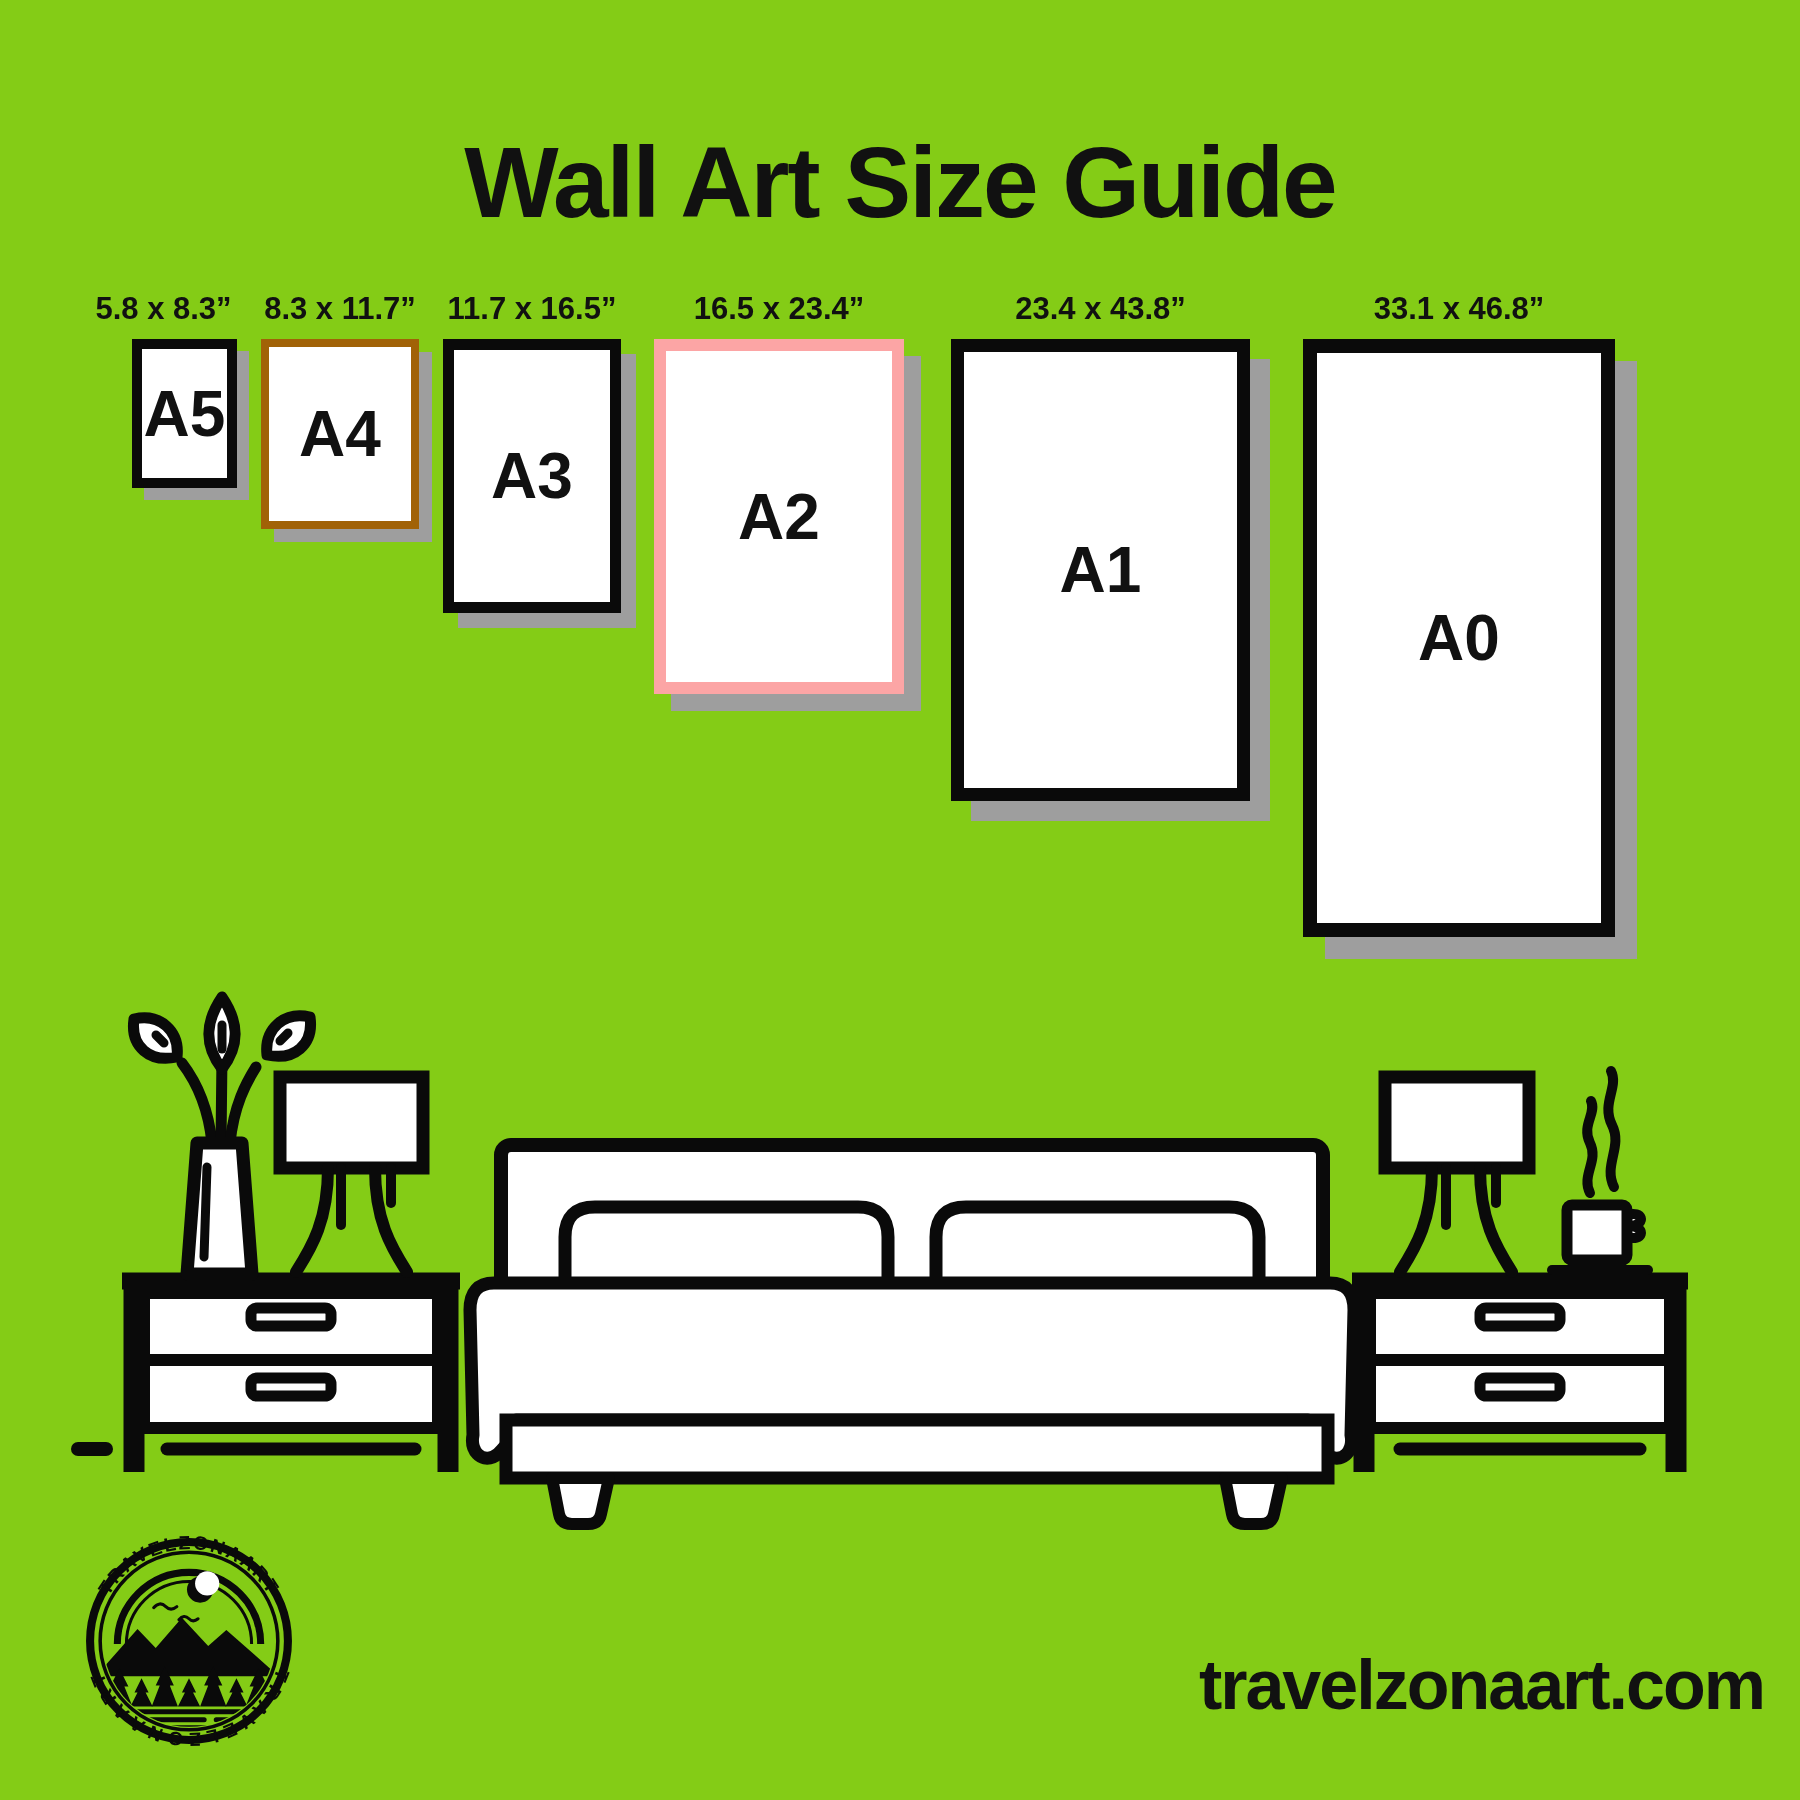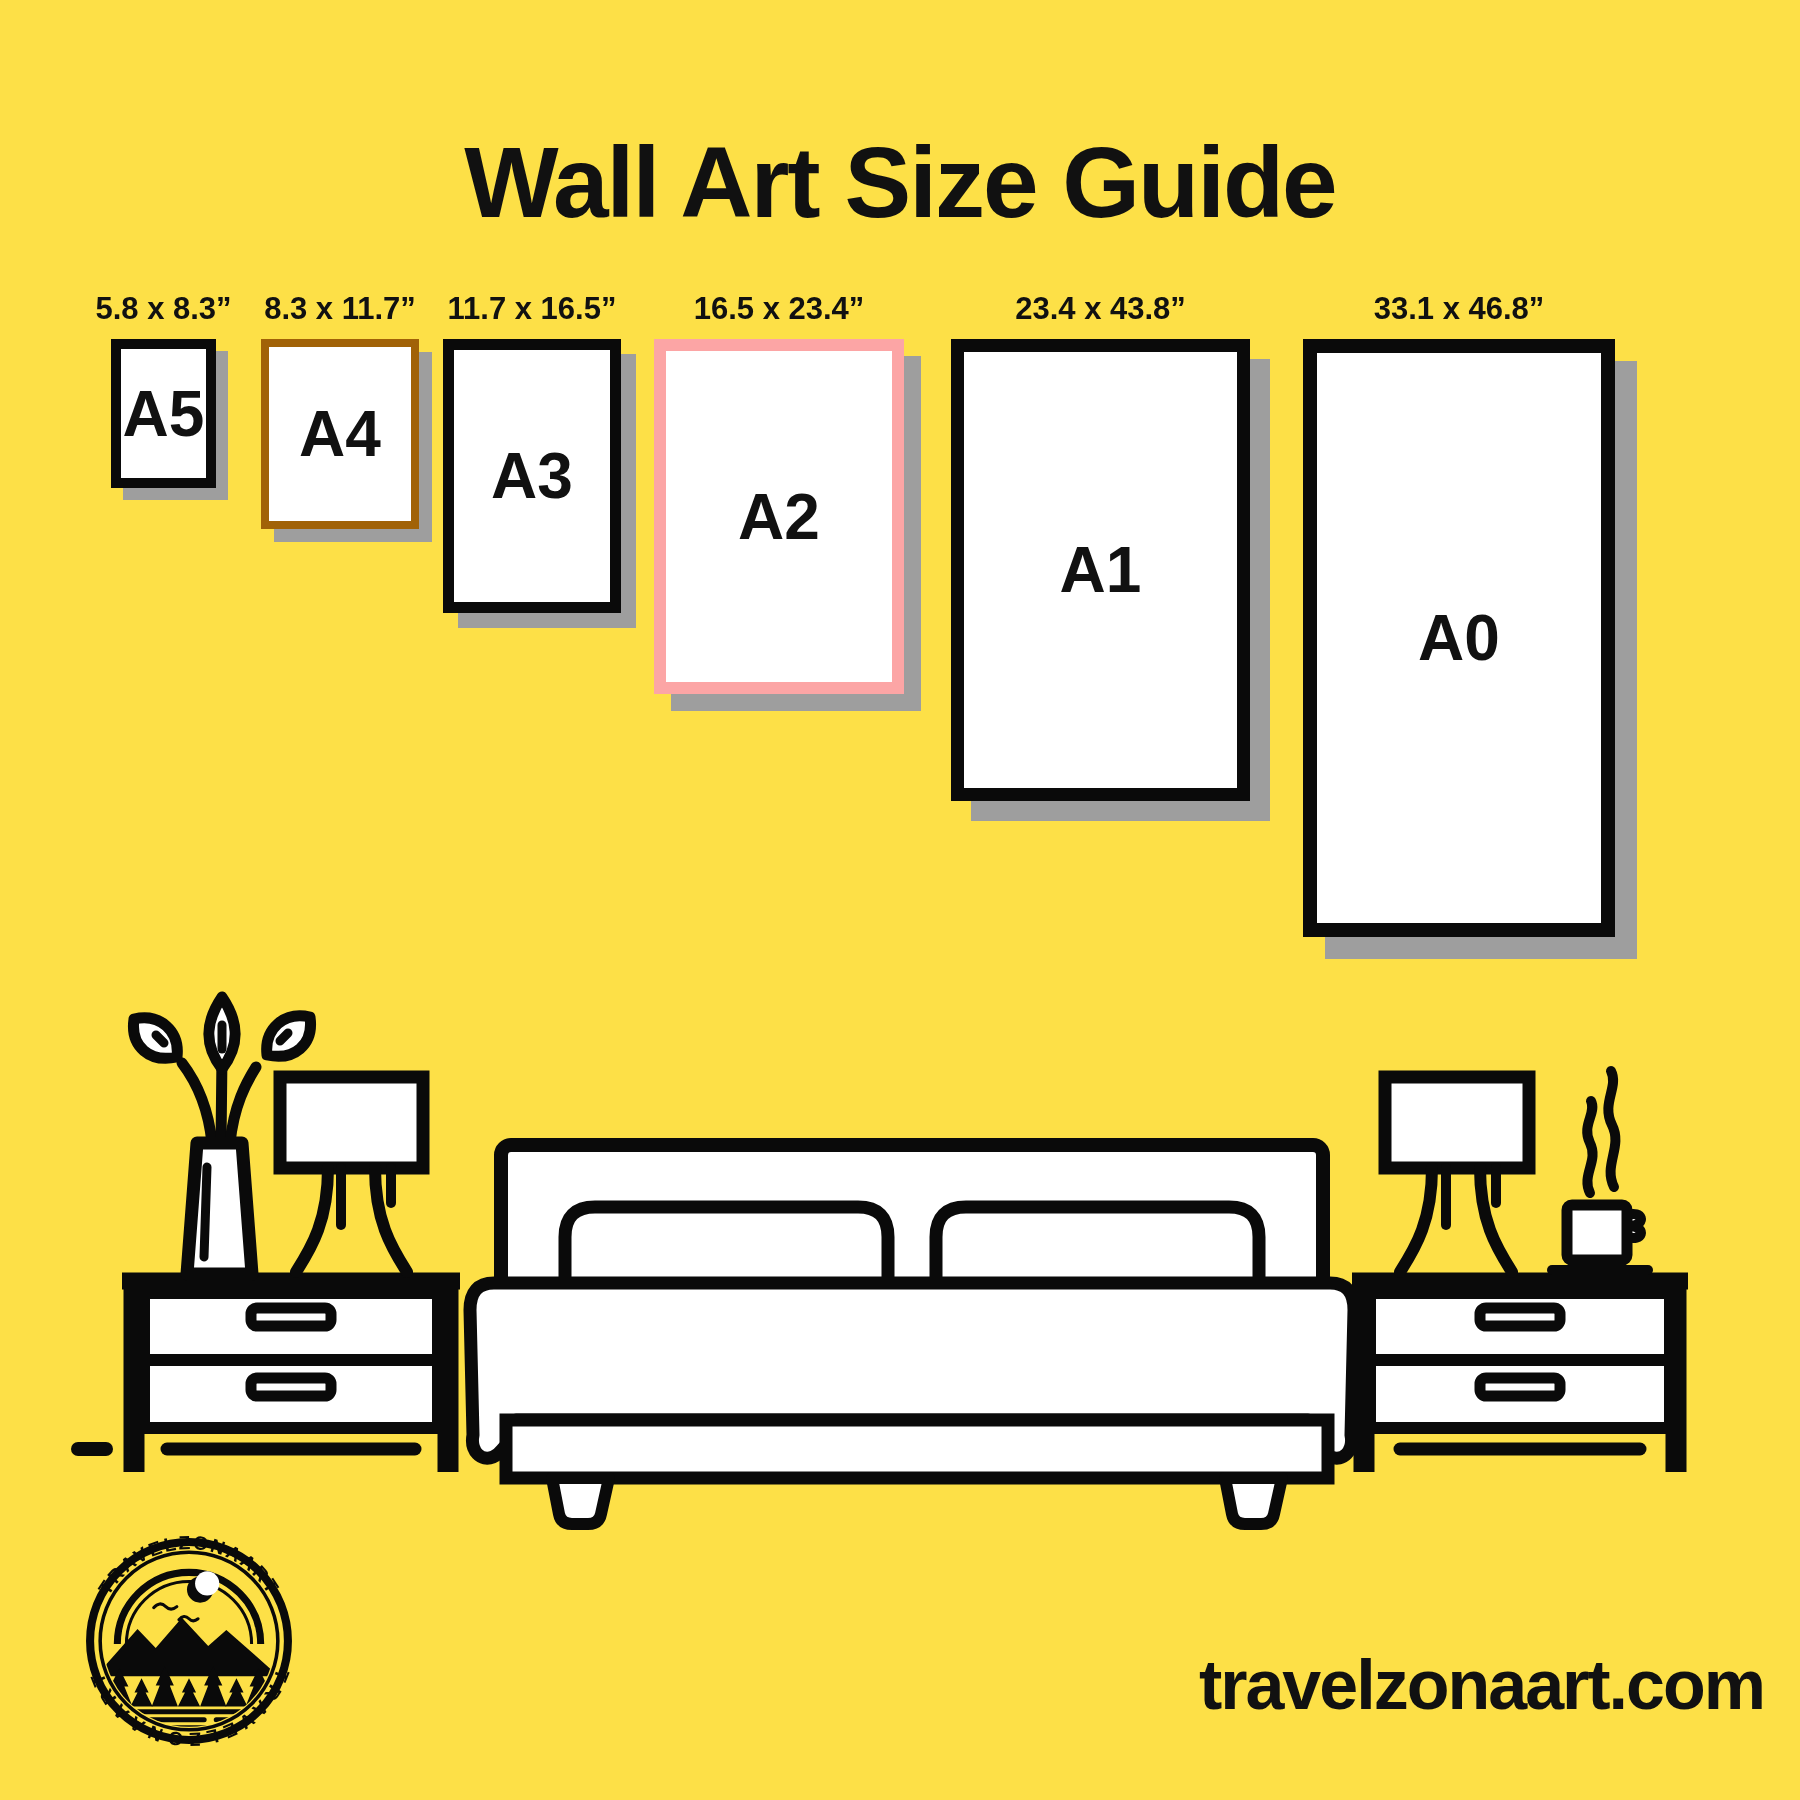--- a/index.html
+++ b/index.html
@@ -1,28 +1,28 @@
 <!DOCTYPE html>
 <html><head>
 <meta charset="utf-8">
 <style>
   html,body{margin:0;padding:0;background:#ffffff;}
-  .page{position:relative;width:1800px;height:1800px;background:#fde047;overflow:hidden;
+  .page{position:relative;width:1800px;height:1800px;background:#84cc16;overflow:hidden;
         font-family:"Liberation Sans", sans-serif;color:#0a0a0a;}
   .title{position:absolute;top:58px;left:0;width:100%;text-align:center;
          font-size:100px;font-weight:bold;letter-spacing:-2px;color:#111;}
   
   .frame{position:absolute;top:339px;}
   .dim{position:absolute;bottom:calc(100% + 12px);left:50%;transform:translateX(-50%);
        white-space:nowrap;font-size:31px;font-weight:bold;color:#111;}
   .paper{box-sizing:border-box;width:100%;height:100%;background:#ffffff;
          display:flex;align-items:center;justify-content:center;}
   .letter{font-size:64px;font-weight:bold;color:#111;}
   .f-a5{left:111px;width:105px;height:149px;}
-  .f-a5 .paper{border:10px solid #0a0a0a;box-shadow:12px 12px 0 #9e9e9e;}
+  .f-a5 .paper{border:10px solid #0a0a0a;box-shadow:12px 12px 0 #9e9e9e;margin-left:21px;}
   .f-a4{left:261px;width:158px;height:190px;}
   .f-a4 .paper{border:8px solid #a16207;box-shadow:13px 13px 0 #9e9e9e;}
   .f-a3{left:443px;width:178px;height:274px;}
   .f-a3 .paper{border:11px solid #0a0a0a;box-shadow:15px 15px 0 #9e9e9e;}
   .f-a2{left:654px;width:250px;height:355px;}
   .f-a2 .paper{border:12px solid #fca5a5;box-shadow:17px 17px 0 #9e9e9e;}
   .f-a1{left:951px;width:299px;height:462px;}
   .f-a1 .paper{border:13px solid #0a0a0a;box-shadow:20px 20px 0 #9e9e9e;}
   .f-a0{left:1303px;width:312px;height:598px;}
   .f-a0 .paper{border:14px solid #0a0a0a;box-shadow:22px 22px 0 #9e9e9e;}

